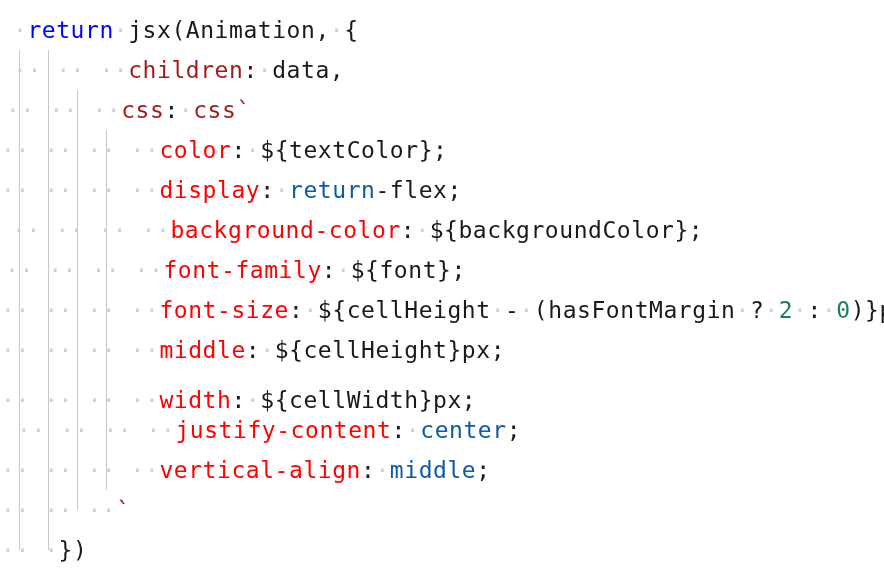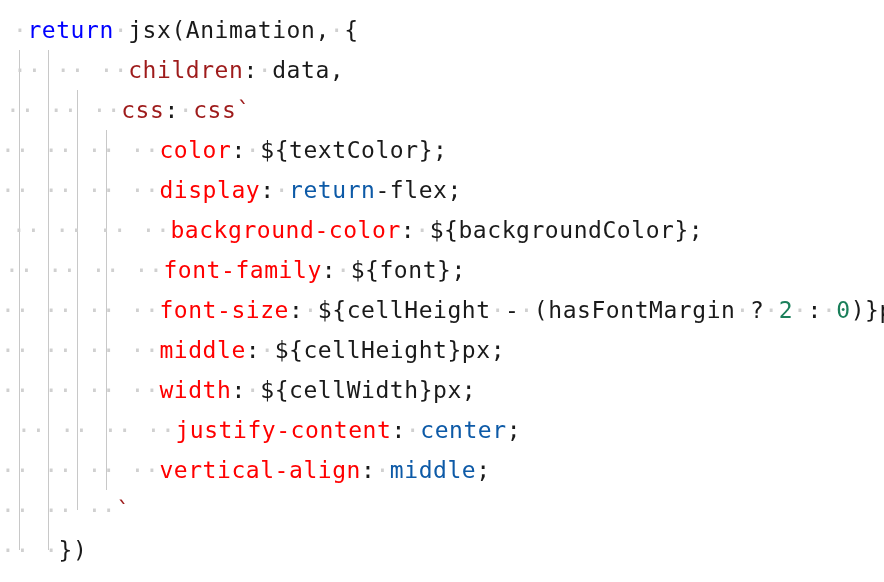--- a/index.html
+++ b/index.html
@@ -71,19 +71,19 @@
   <div id="code">
       <div class="line" style="top: 10px; letter-spacing: 0.553px; padding-left: 13px;"><span class="ws">·</span><span class="kw">return</span><span class="ws">·</span><span class="plain">jsx(Animation,</span><span class="ws">·</span><span class="plain">{</span></div>
       <div class="line" style="top: 50px; letter-spacing: 0.553px; padding-left: 13px;"><span class="ws">·· ·· ··</span><span class="prop-js">children</span><span class="plain">:</span><span class="ws">·</span><span class="plain">data,</span></div>
       <div class="line" style="top: 90px; letter-spacing: 0.553px; padding-left: 6px;"><span class="ws">·· ·· ··</span><span class="prop-js">css</span><span class="plain">:</span><span class="ws">·</span><span class="prop-js">css</span><span class="tick">`</span></div>
       <div class="line" style="top: 130px; letter-spacing: 0.553px; padding-left: 1px;"><span class="ws">·· ·· ·· ··</span><span class="prop-css">color</span><span class="plain">:</span><span class="ws">·</span><span class="plain">${textColor};</span></div>
       <div class="line" style="top: 170px; letter-spacing: 0.553px; padding-left: 1px;"><span class="ws">·· ·· ·· ··</span><span class="prop-css">display</span><span class="plain">:</span><span class="ws">·</span><span class="val-css">return</span><span class="plain">-flex;</span></div>
       <div class="line" style="top: 210px; letter-spacing: 0.553px; padding-left: 12px;"><span class="ws">·· ·· ·· ··</span><span class="prop-css">background-color</span><span class="plain">:</span><span class="ws">·</span><span class="plain">${backgroundColor};</span></div>
       <div class="line" style="top: 250px; letter-spacing: 0.553px; padding-left: 5px;"><span class="ws">·· ·· ·· ··</span><span class="prop-css">font-family</span><span class="plain">:</span><span class="ws">·</span><span class="plain">${font};</span></div>
       <div class="line" style="top: 290px; letter-spacing: 0.553px; padding-left: 1px;"><span class="ws">·· ·· ·· ··</span><span class="prop-css">font-size</span><span class="plain">:</span><span class="ws">·</span><span class="plain">${cellHeight</span><span class="ws">·</span><span class="plain">-</span><span class="ws">·</span><span class="plain">(hasFontMargin</span><span class="ws">·</span><span class="plain">?</span><span class="ws">·</span><span class="num">2</span><span class="ws">·</span><span class="plain">:</span><span class="ws">·</span><span class="num">0</span><span class="plain">)}px;</span></div>
       <div class="line" style="top: 330px; letter-spacing: 0.553px; padding-left: 1px;"><span class="ws">·· ·· ·· ··</span><span class="prop-css">middle</span><span class="plain">:</span><span class="ws">·</span><span class="plain">${cellHeight}px;</span></div>
-      <div class="line" style="top: 370px; letter-spacing: 0.553px; padding-left: 1px;"><span class="ws">·· ·· ·· ··</span><span class="prop-css">width</span><span class="plain">:</span><span class="ws">·</span><span class="plain">${cellWidth}px;</span></div>
+      <div class="line" style="top: 380px; letter-spacing: 0.553px; padding-left: 1px;"><span class="ws">·· ·· ·· ··</span><span class="prop-css">width</span><span class="plain">:</span><span class="ws">·</span><span class="plain">${cellWidth}px;</span></div>
       <div class="line" style="top: 410px; letter-spacing: 0.553px; padding-left: 17px;"><span class="ws">·· ·· ·· ··</span><span class="prop-css">justify-content</span><span class="plain">:</span><span class="ws">·</span><span class="val-css">center</span><span class="plain">;</span></div>
       <div class="line" style="top: 450px; letter-spacing: 0.553px; padding-left: 1px; text-align: right;"><span class="ws">·· ·· ·· ··</span><span class="prop-css">vertical-align</span><span class="plain">:</span><span class="ws">·</span><span class="val-css">middle</span><span class="plain">;</span></div>
       <div class="line" style="top: 490px; letter-spacing: 0.553px; padding-left: 1px;"><span class="ws">·· ·· ··</span><span class="tick">`</span></div>
       <div class="line" style="top: 530px; letter-spacing: 0.553px; padding-left: 1px;"><span class="ws">·· ·</span><span class="plain">})</span></div>
     </div>
 </div>
 
 </body></html>

